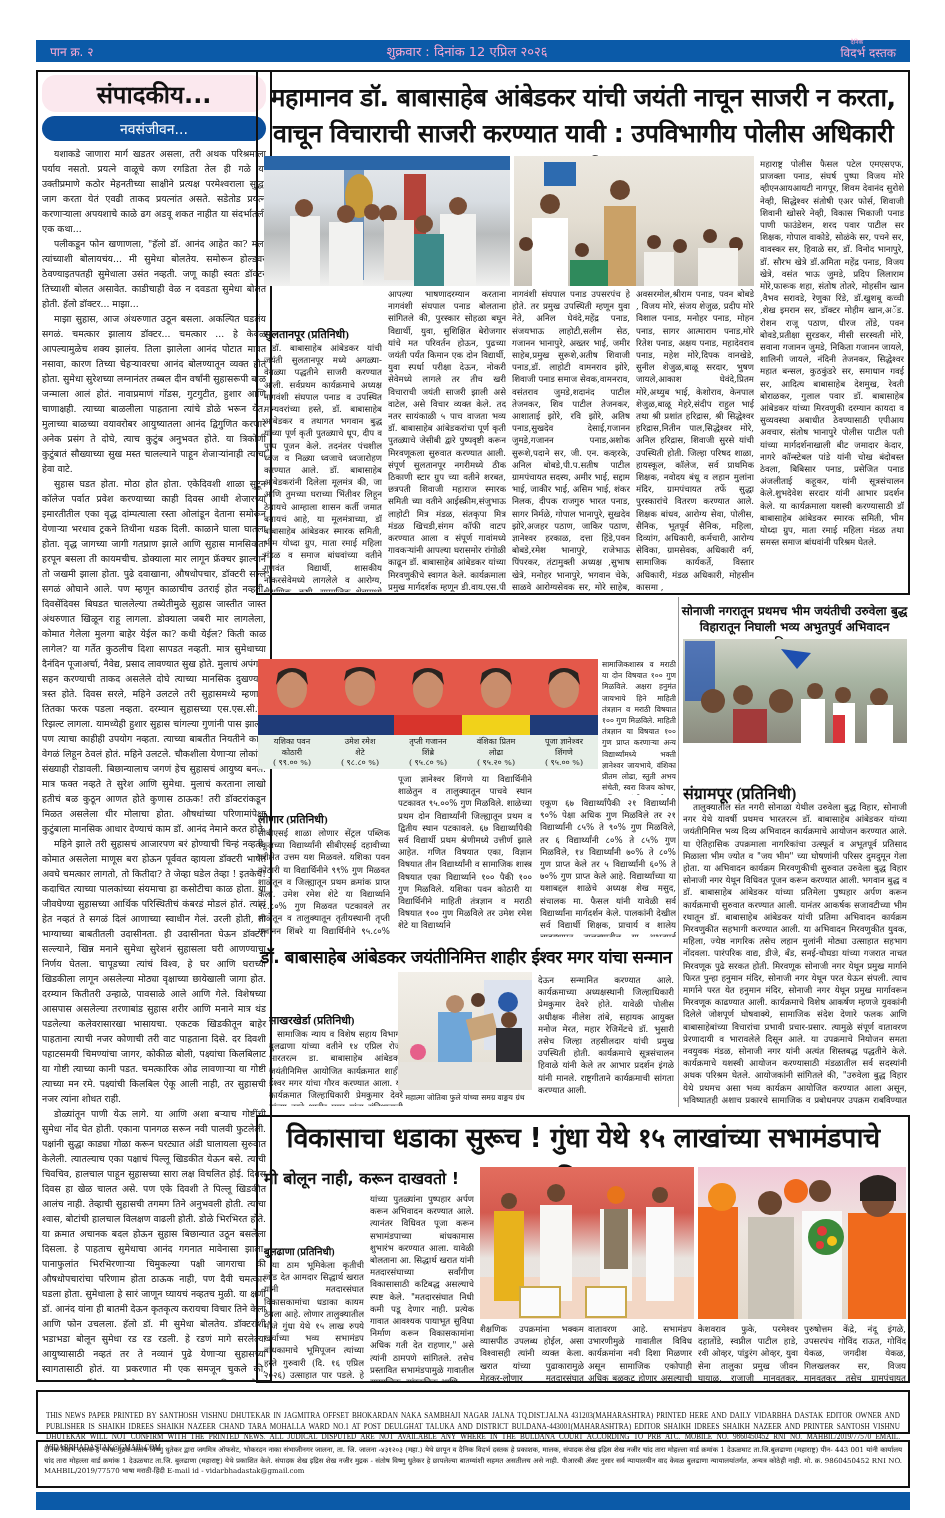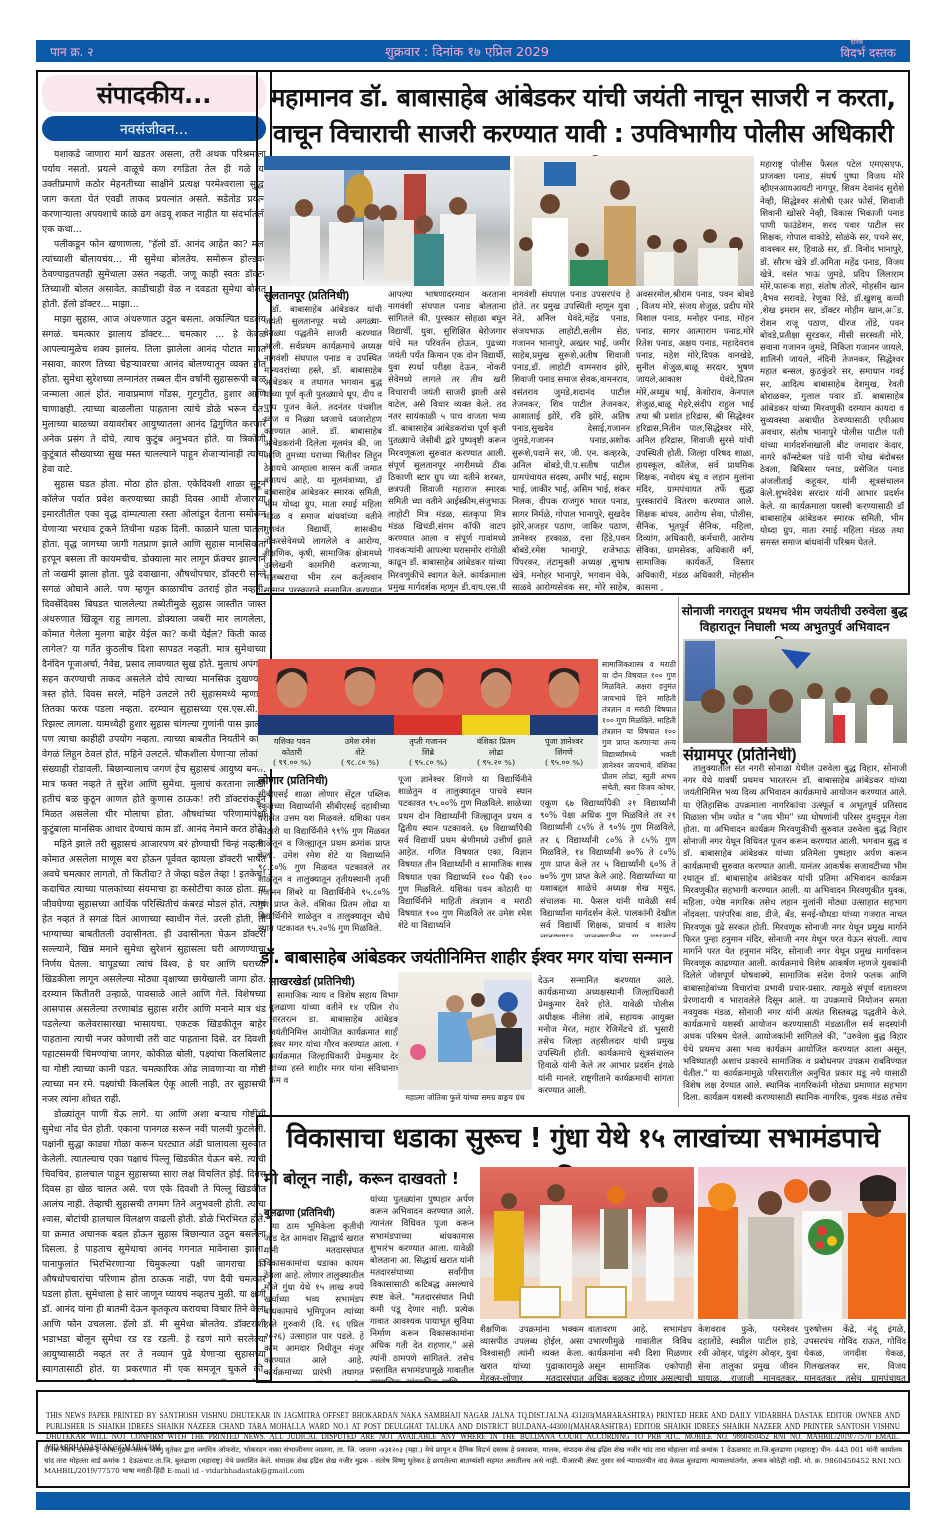--- a/index.html
+++ b/index.html
@@ -18,21 +18,21 @@
   .ed-body { font-size: 9.3px; line-height: 15px; text-align: justify; }
   .ed-body p { text-indent: 12px; }
 
   .box { position: absolute; border: 2px solid #111; overflow: hidden; }
   .h1 { font-family: "DejaVu Sans", sans-serif; font-weight: bold; text-align: center; color: #111; }
 
   .art1 { left: 256px; top: 70px; width: 654px; height: 525px; }
   .art1 .h1 { font-size: 25px; line-height: 36px; margin-top: 8px; letter-spacing: -0.5px; }
   .photo { position: absolute; overflow: hidden; }
   .col { position: absolute; font-size: 8.6px; line-height: 12.2px; text-align: justify; overflow: hidden; }
-  .dateline { font-family: Liberation Sans, sans-serif; font-weight: bold; font-size: 11px; line-height: 15px; }
+  .dateline { font-family: Liberation Serif, serif; font-weight: bold; font-size: 11px; line-height: 15px; margin-top: 39px; }
 
   .art2 { left: 256px; top: 597px; width: 420px; height: 341px; border: none; }
   .art2 .h1 { font-size: 22px; line-height: 30px; letter-spacing: -0.5px; }
   .caps { position: absolute; left: 2px; top: 735px; width: 340px; height: 34px; background: #e7efe8; display: flex; font-size: 8px; text-align: center; }
   .caps div { flex: 1; line-height: 10.5px; padding-top: 2px; }
 
   .art3 { left: 678px; top: 597px; width: 232px; height: 510px; border: none; border-left: 1px solid #999; }
   .art3 .h2 { font-family: "DejaVu Sans", sans-serif; font-weight: bold; font-size: 12px; line-height: 16px; text-align: center; margin-top: 6px; }
 
   .art4 { left: 256px; top: 944px; width: 420px; height: 165px; border: none; }
@@ -44,21 +44,21 @@
 
   .imprint { position: absolute; left: 36px; top: 1390px; width: 874px; height: 44px; border: 2px solid #111; font-family: "Liberation Serif", serif; font-size: 7.2px; line-height: 10.5px; padding: 19px 8px; text-align: justify; text-transform: uppercase; }
   .footer-hindi { position: absolute; left: 36px; top: 1440px; width: 874px; height: 48px; border: 2px solid #111; font-size: 7px; line-height: 10.5px; padding: 3px 6px; text-align: justify; }
   .bottombar { position: absolute; left: 36px; top: 1492px; width: 874px; height: 18px; background: #0b5aa8; }
 </style>
 </head>
 <body>
 
 <div class="topbar">
   <span class="pg">पान क्र. २</span>
-  <span class="date">शुक्रवार : दिनांक १७ एप्रिल 2029</span>
+  <span class="date">शुक्रवार : दिनांक 12 एप्रिल २०२६</span>
   <span class="brand"><small>दैनिक</small><span>विदर्भ दस्तक</span></span>
 </div>
 
 <div class="editorial">
   <div class="ed-title">संपादकीय...</div>
   <div class="ed-sub">नवसंजीवन...</div>
   <div class="ed-body">
     <p>यशाकडे जाणारा मार्ग खडतर असला, तरी अथक परिश्रमाला पर्याय नसतो. प्रयत्ने वाळूचे कण रगडिता तेल ही गळे या उक्तीप्रमाणे कठोर मेहनतीच्या साक्षीने प्रत्यक्ष परमेश्वराला सुद्धा जाग करता येतं एवढी ताकद प्रयत्नांत असते. सडेतोड प्रयत्न करणाऱ्याला अपयशाचे काळे ढग अडवू शकत नाहीत या संदर्भातली एक कथा...</p>
     <p>पलीकडून फोन खणाणला, "हॅलो डॉ. आनंद आहेत का? मला त्यांच्याशी बोलायचंय... मी सुमेधा बोलतेय. समोरून होल्डवर ठेवण्याइतपतही सुमेधाला उसंत नव्हती. जणू काही स्वतः डॉक्टर तिच्याशी बोलत असावेत. काडीचाही वेळ न दवडता सुमेधा बोलत होती. हॅलो डॉक्टर... माझा...</p>
     <p>माझा सुहास, आज अंथरुणात उठून बसला. अकल्पित घडलंय सगळं. चमत्कार झालाय डॉक्टर... चमत्कार ... हे केवळ आपल्यामुळेच शक्य झालंय. तिला झालेला आनंद पोटात मावत नसावा, कारण तिच्या चेहऱ्यावरचा आनंद बोलण्यातून व्यक्त होत होता. सुमेधा सुरेशच्या लग्नानंतर तब्बल दीन वर्षांनी सुहासरूपी बाळ जन्माला आलं होतं. नावाप्रमाणं गोंडस, गुटगुटीत, हुशार आणि चाणाक्षही. त्याच्या बाळलीला पाहताना त्यांचे डोळे भरून येत. मुलाच्या बाळच्या वयावरोबर आयुष्यातला आनंद द्विगुणित करणारे अनेक प्रसंग ते दोघे, त्याच कुटुंब अनुभवत होते. या त्रिकोणी कुटुंबातं सौख्याच्या सुख मस्त चालल्याने पाहून शेजाऱ्यांनाही त्यांचा हेवा वाटे.</p>

